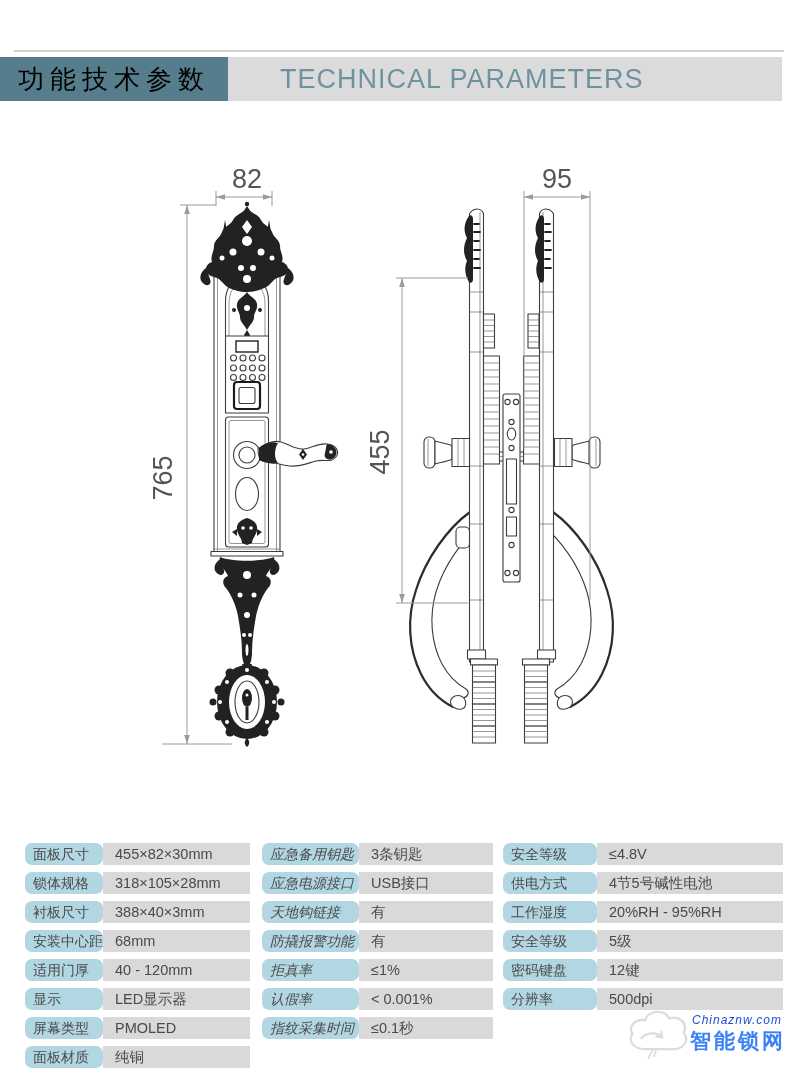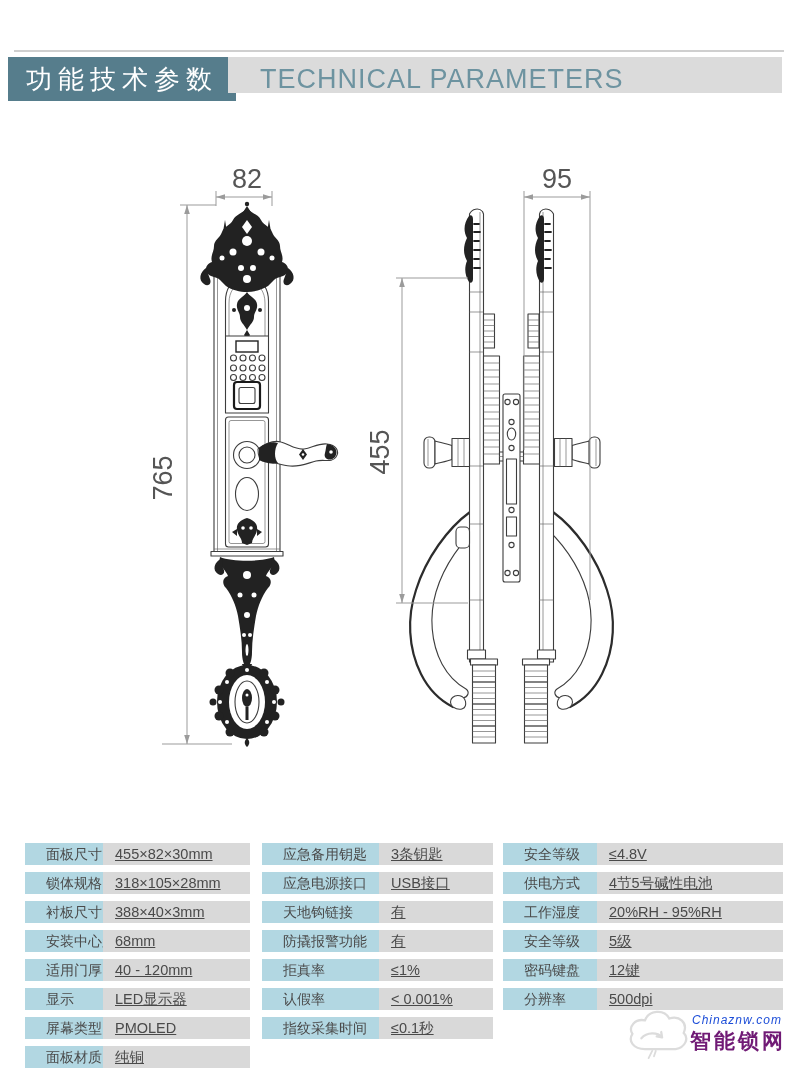--- a/index.html
+++ b/index.html
@@ -3,62 +3,62 @@
 <meta charset="utf-8">
 <style>
   html,body{margin:0;padding:0;}
   body{
     width:790px;height:1080px;background:#ffffff;position:relative;overflow:hidden;
     font-family:"Liberation Sans", sans-serif;
   }
   
   #topline{position:absolute;left:14px;top:50px;width:770px;height:2px;background:#cfcfcf;}
   #hdr-cn{
-    position:absolute;left:8px;top:57px;width:228px;height:44px;background:#567d8c;
-    color:#ffffff;font-size:26px;letter-spacing:6px;text-align:center;line-height:45px;
+    position:absolute;left:0;top:57px;width:228px;height:44px;background:#567d8c;
+    color:#000000;font-size:26px;letter-spacing:6px;text-align:center;line-height:45px;
   }
   #hdr-en{
-    position:absolute;left:228px;top:57px;width:554px;height:36px;background:#dbdbdb;
+    position:absolute;left:228px;top:57px;width:554px;height:44px;background:#dbdbdb;
     color:#6d93a0;font-size:27px;letter-spacing:1px;line-height:45px;
-    padding-left:32px;box-sizing:border-box;white-space:nowrap;
+    padding-left:52px;box-sizing:border-box;white-space:nowrap;
   }
   
   #drawing{position:absolute;left:0;top:150px;}
   .ln{fill:none;stroke:#3d3d3d;stroke-width:1.1;stroke-linecap:round;stroke-linejoin:round;}
   .lnb{fill:none;stroke:#2c2c2c;stroke-width:2.2;stroke-linecap:round;stroke-linejoin:round;}
   .lnt{fill:none;stroke:#6a6a6a;stroke-width:0.7;}
   .hatch{fill:none;stroke:#222222;stroke-width:1.8;stroke-linecap:round;}
   .orn{fill:#222222;stroke:none;}
   .wfill{fill:#ffffff;}
   .dim{stroke:#9b9b9b;stroke-width:1;fill:none;}
   .arr{fill:#9b9b9b;stroke:none;}
   .dimt{fill:#555555;font-size:27px;font-family:"Liberation Sans",sans-serif;}
   
   .spec-col{position:absolute;top:843px;}
   #col1{left:25px;width:225px;}
   #col2{left:262px;width:231px;}
   #col3{left:503px;width:280px;}
   .spec-row{display:flex;height:22px;margin-bottom:7px;color:#4a4a4a;}
   .spec-label{
-    background:#b2d7e2;font-size:14px;line-height:22px;padding-left:21px;
-    box-sizing:border-box;flex:none;white-space:nowrap;overflow:hidden;
+    background:#b2d7e2;font-size:14px;line-height:22px;padding-left:8px;
+    box-sizing:border-box;flex:none;white-space:nowrap;overflow:hidden;border-radius:7px;
   }
   #col1 .spec-label{width:78px;}
-  #col2 .spec-label{width:117px;}
+  #col2 .spec-label{width:97px;font-style:italic;}
   #col3 .spec-label{width:94px;}
   .spec-value{
     background:#d9d9d9;font-size:14.5px;line-height:22px;padding-left:12px;
-    box-sizing:border-box;flex:1;white-space:nowrap;overflow:hidden;text-decoration:underline;
+    box-sizing:border-box;flex:1;white-space:nowrap;overflow:hidden;
   }
   
   #wm{position:absolute;left:618px;top:1000px;width:172px;height:78px;z-index:5;}
   #wm-site{position:absolute;left:74px;top:13px;font-size:12px;font-style:italic;
     color:#1d4ed8;letter-spacing:1px;white-space:nowrap;}
   #wm-name{position:absolute;left:72px;top:27px;font-size:21px;font-weight:bold;
-    color:#701a75;letter-spacing:3px;white-space:nowrap;}
+    color:#3b82f6;letter-spacing:3px;white-space:nowrap;}
 </style>
 </head>
 <body>
 
 <div id="topline"></div>
 
 <div id="hdr-cn">功能技术参数</div>
 <div id="hdr-en">TECHNICAL PARAMETERS</div>
 
 <svg id="drawing" width="790" height="700" viewBox="0 150 790 700" xmlns="http://www.w3.org/2000/svg">

